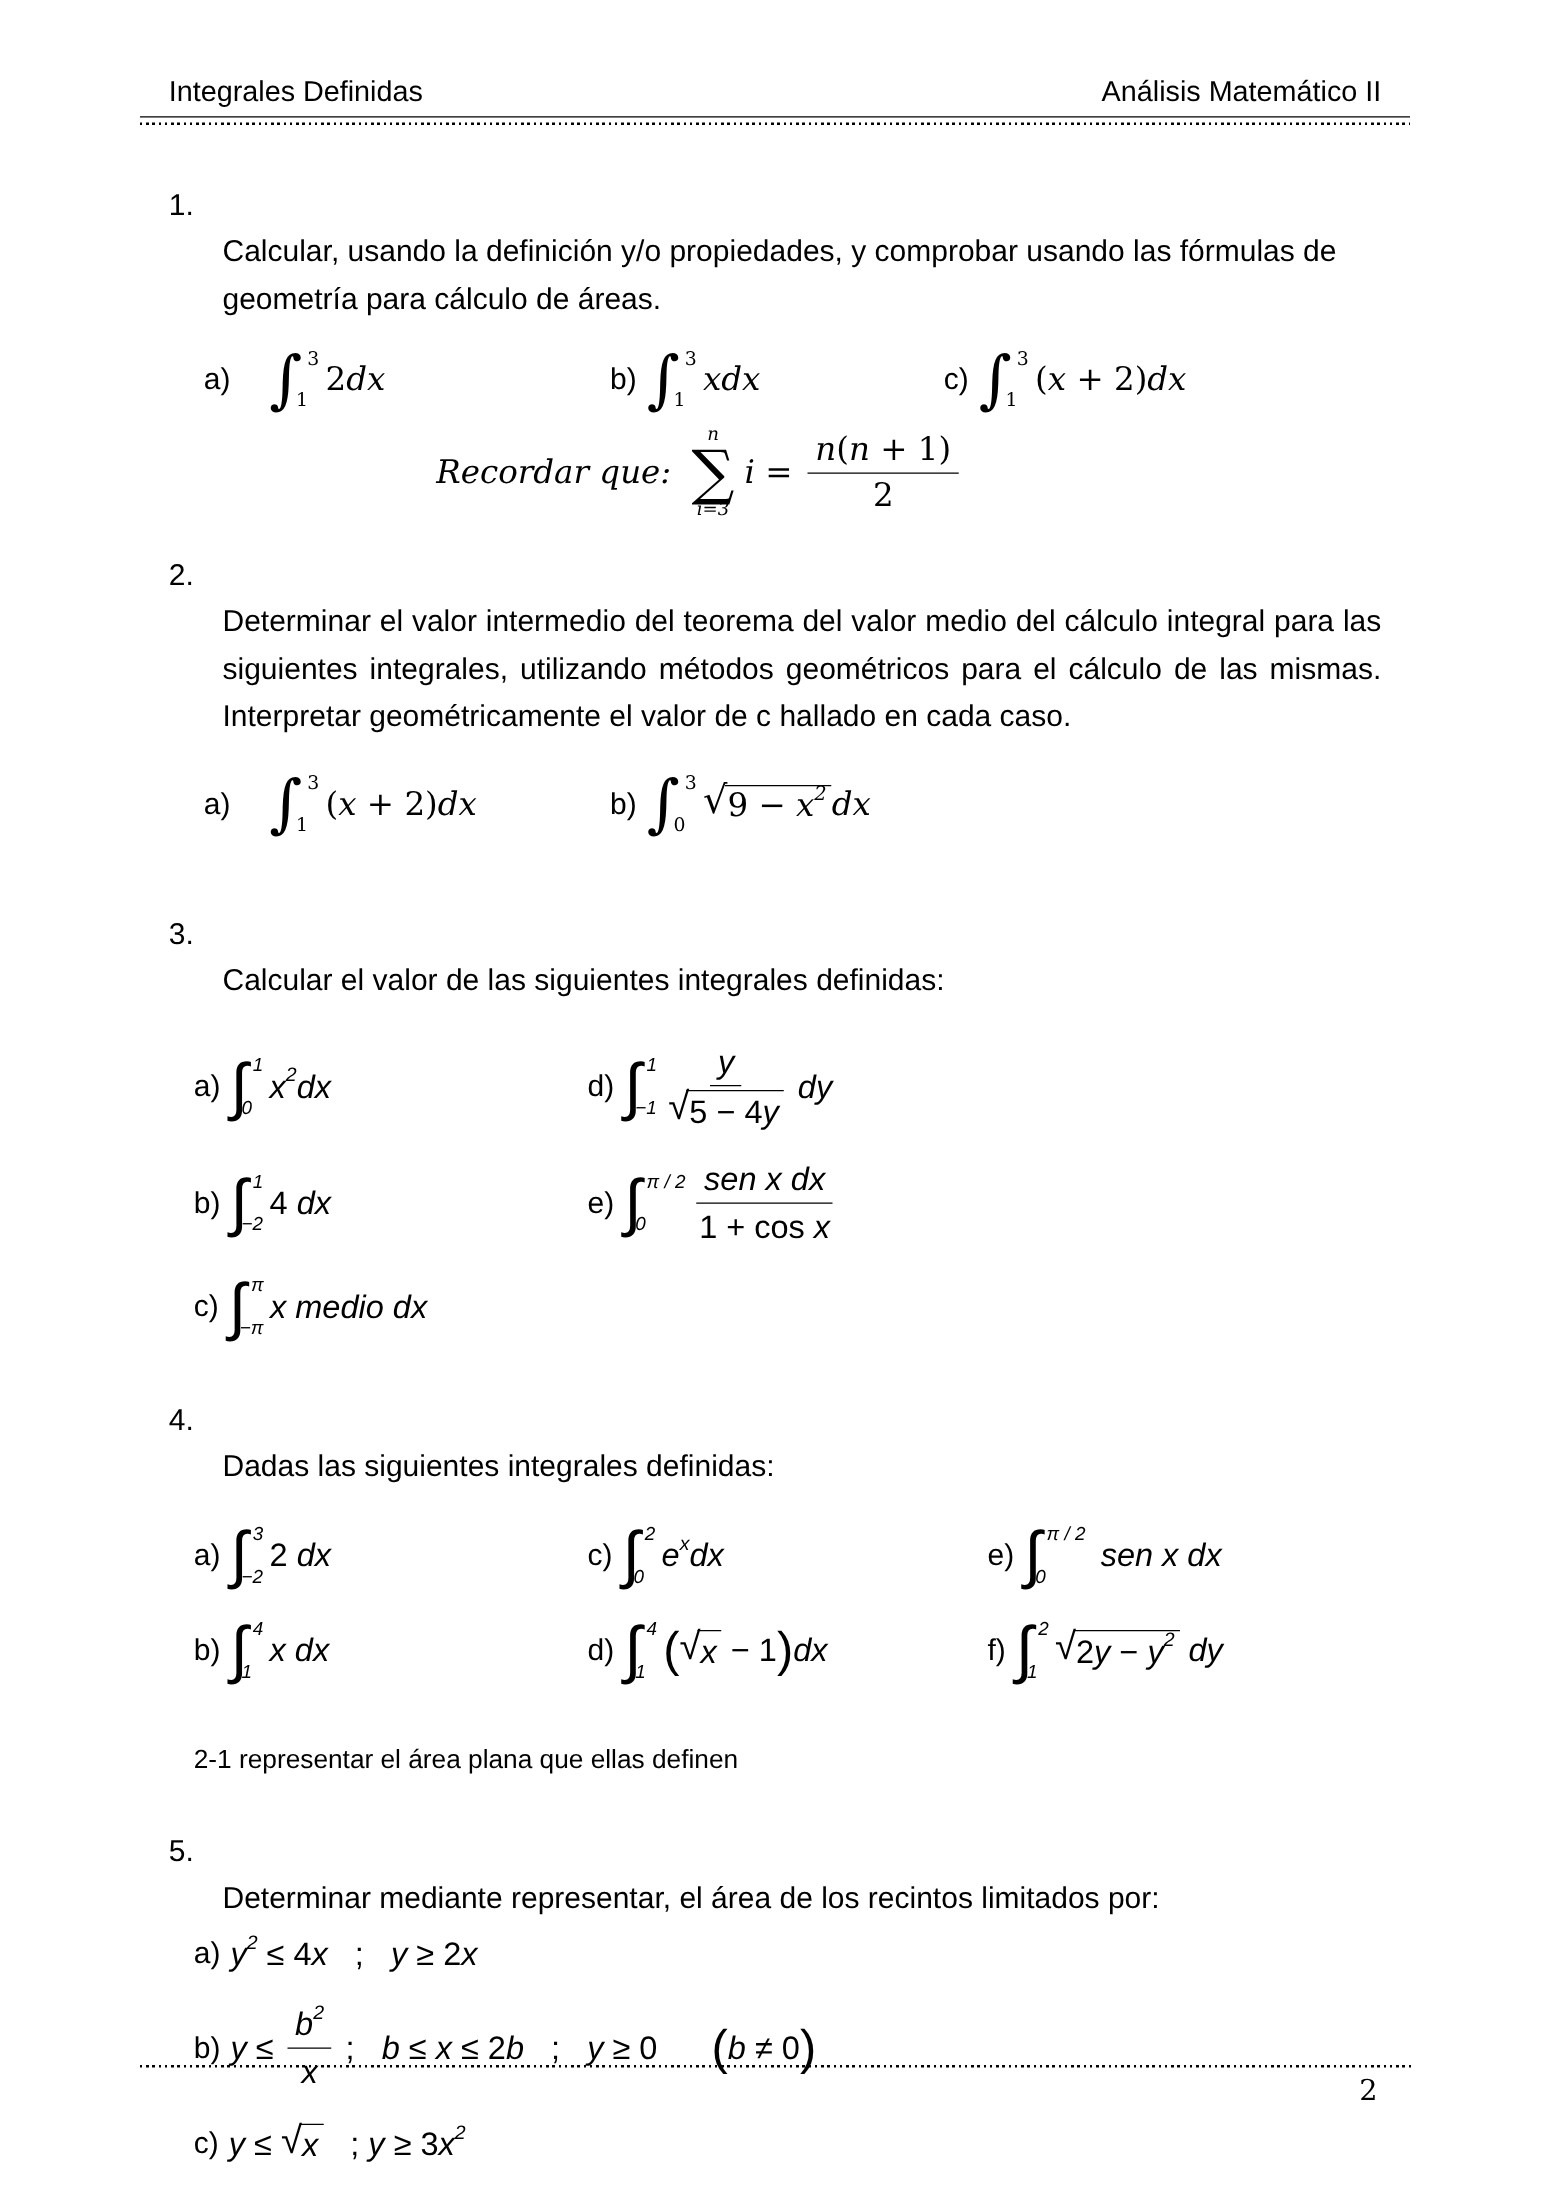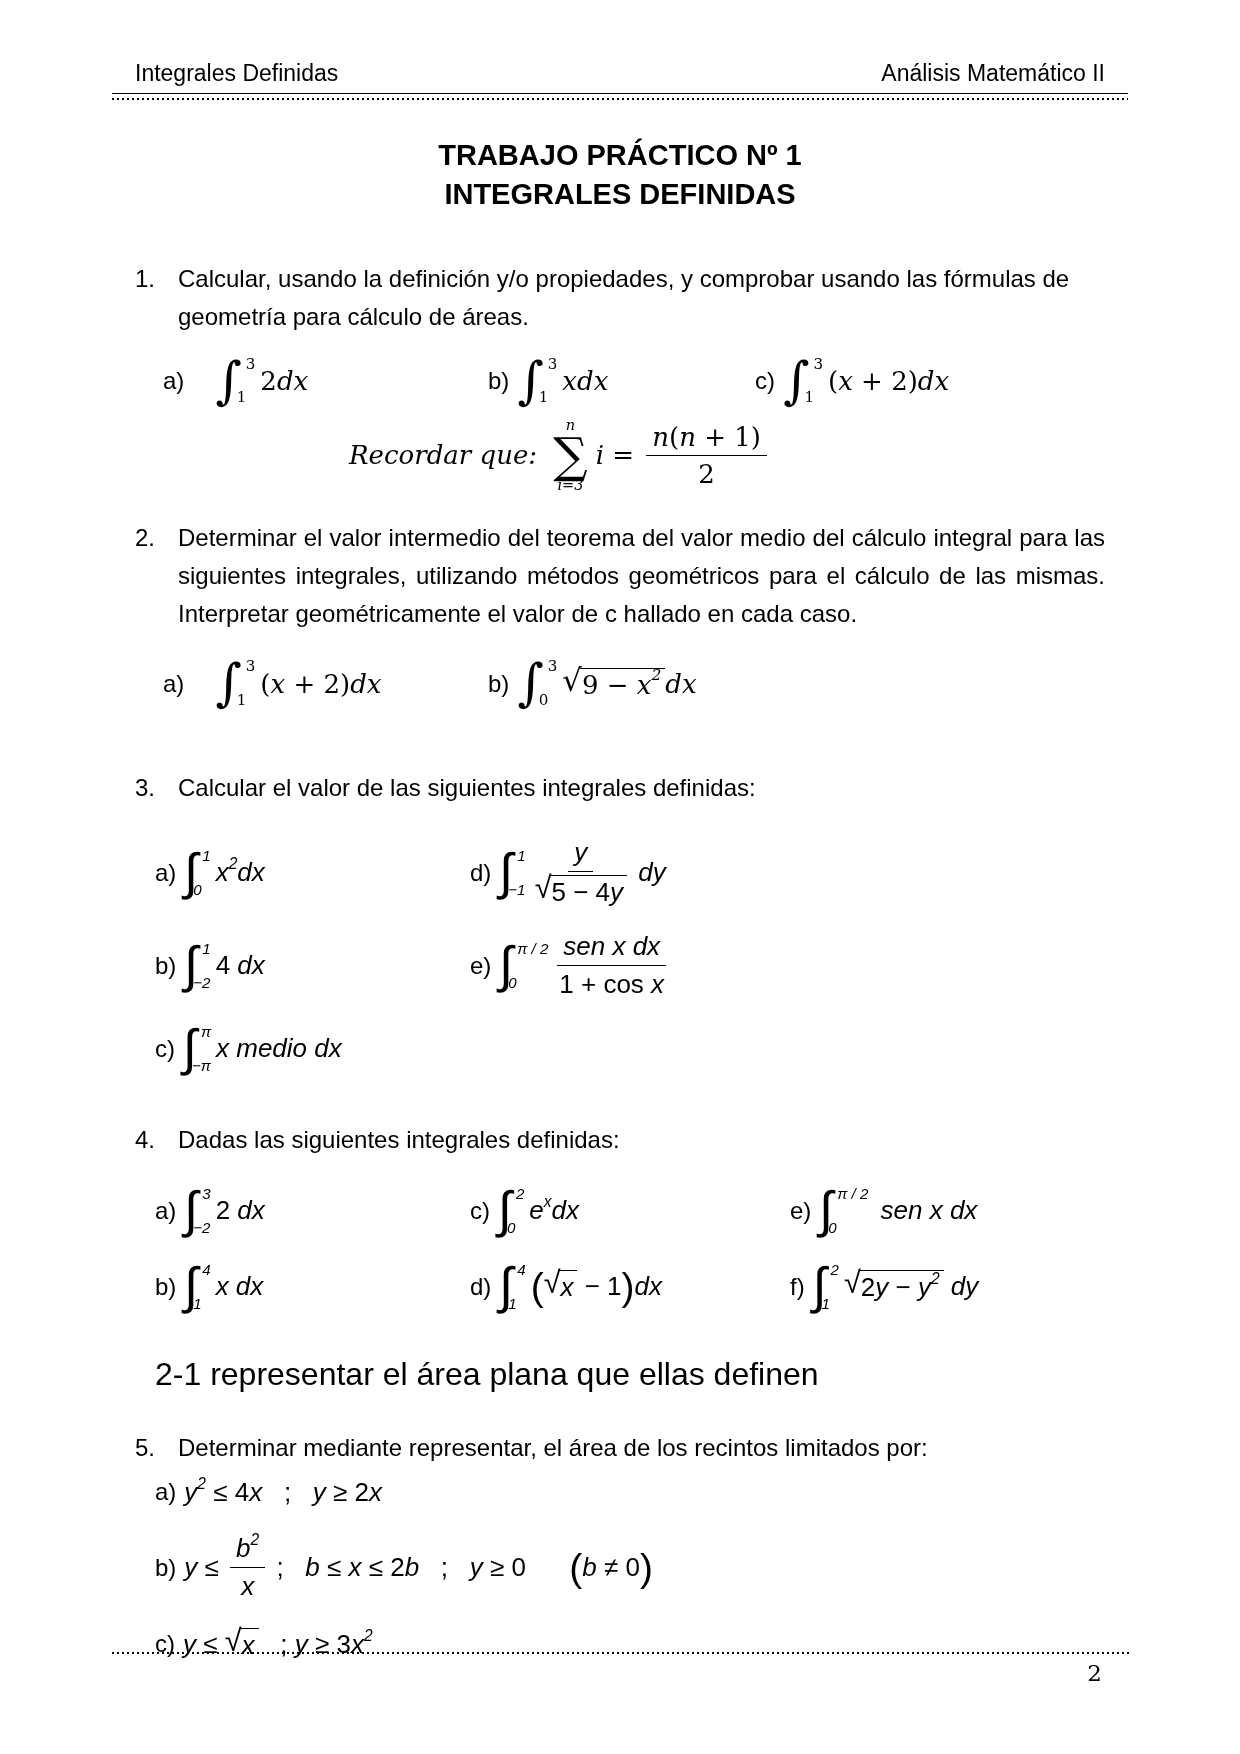--- a/index.html
+++ b/index.html
@@ -13,21 +13,21 @@
   .rule-solid{margin:7px 112px 0;border-top:1.7px solid #000;}
   .rule-dotted{margin:4px 112px 0;height:2px;
       background:repeating-linear-gradient(90deg,#000 0 2px,transparent 2px 5px);}
 
   
   .title{margin-top:36px;text-align:center;font-weight:bold;font-size:29px;line-height:39px;}
 
   
   .qblock{margin:0 135px;display:flex;font-size:24px;line-height:38px;}
   .qnum{width:43px;flex:0 0 43px;}
-  .qtext{flex:1;}
+  .qtext{flex:1;margin-top:37px;}
   .just{text-align:justify;}
 
   
   .mf,.mrow{display:inline-flex;align-items:center;}
   .mf span{white-space:pre;}
   .math-serif{font-family:"DejaVu Serif",serif;font-style:italic;font-size:26px;}
   .math-sans{font-family:"Liberation Sans",sans-serif;font-style:italic;font-size:26px;}
   .mtxt{font-style:italic;text-align:center;}
   .mrm{font-style:normal;}
   .up{font-size:0.60em;position:relative;top:-0.55em;line-height:1;}
@@ -64,21 +64,21 @@
   .q12row .c2{width:267px;}
   .q12row .c1 .lbl{margin-right:31px;}
   .recordar{margin:6px 135px 0;display:flex;justify-content:center;padding-right:120px;}
 
   .q3grid{display:grid;grid-template-columns:315px 1fr;margin:18px 135px 0;padding-left:20px;
           row-gap:0;}
   .q3grid .cell{min-height:76px;}
   .q4grid{display:grid;grid-template-columns:315px 320px 1fr;margin:14px 135px 0;padding-left:20px;}
   .q4grid .cell{min-height:76px;}
 
-  .notes{margin:34px 135px 0;padding-left:20px;font-size:32px;}
+  .notes{margin:34px 135px 0;padding-left:20px;font-size:21px;}
   .notes div{margin-bottom:20px;line-height:30px;}
 
   .q5items{margin:10px 135px 0;padding-left:20px;}
   .q5items .cell{margin-bottom:14px;}
 
   
   .footer-rule{position:absolute;left:112px;right:110px;top:1652px;height:2px;
       background:repeating-linear-gradient(90deg,#000 0 2px,transparent 2px 5px);}
   .pagenum{position:absolute;top:1660px;right:138px;font-family:"DejaVu Serif",serif;
            font-size:23px;}
@@ -88,24 +88,20 @@
 
 <div class="page">
 
   <div class="header">
     <span>Integrales Definidas</span>
     <span>Análisis Matemático II</span>
   </div>
   <div class="rule-solid"></div>
   <div class="rule-dotted"></div>
 
-  <div class="title">
-    <div>TRABAJO PRÁCTICO Nº 1</div>
-    <div>INTEGRALES DEFINIDAS</div>
-  </div>
 
   <div class="qblock" style="margin-top:46px;">
     <span class="qnum">1.</span>
     <div class="qtext">Calcular, usando la definición y/o propiedades, y comprobar usando las fórmulas de geometría para cálculo de áreas.</div>
   </div>
   <div class="q12row" style="margin-top:14px;min-height:62px;">
     <div class="cell c1">
       <span class="lbl">a)</span>
       <span class="mf math-serif">
           <span class="intwrap"><span class="intglyph">∫</span><span class="limcol"><span class="hi">3</span><span class="lo">1</span></span></span>

